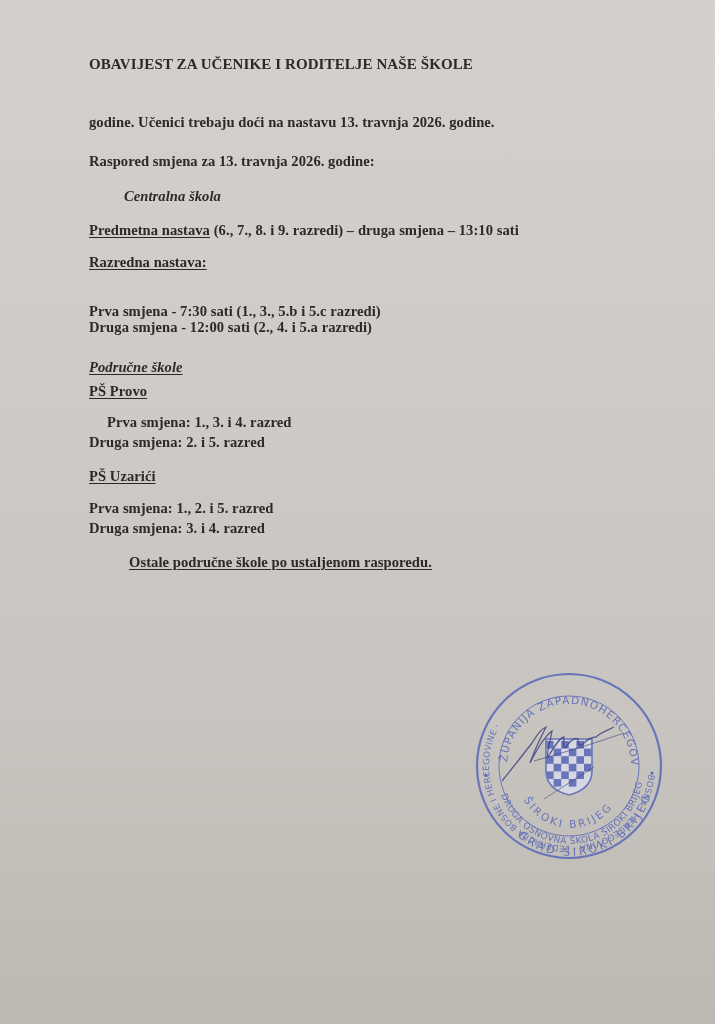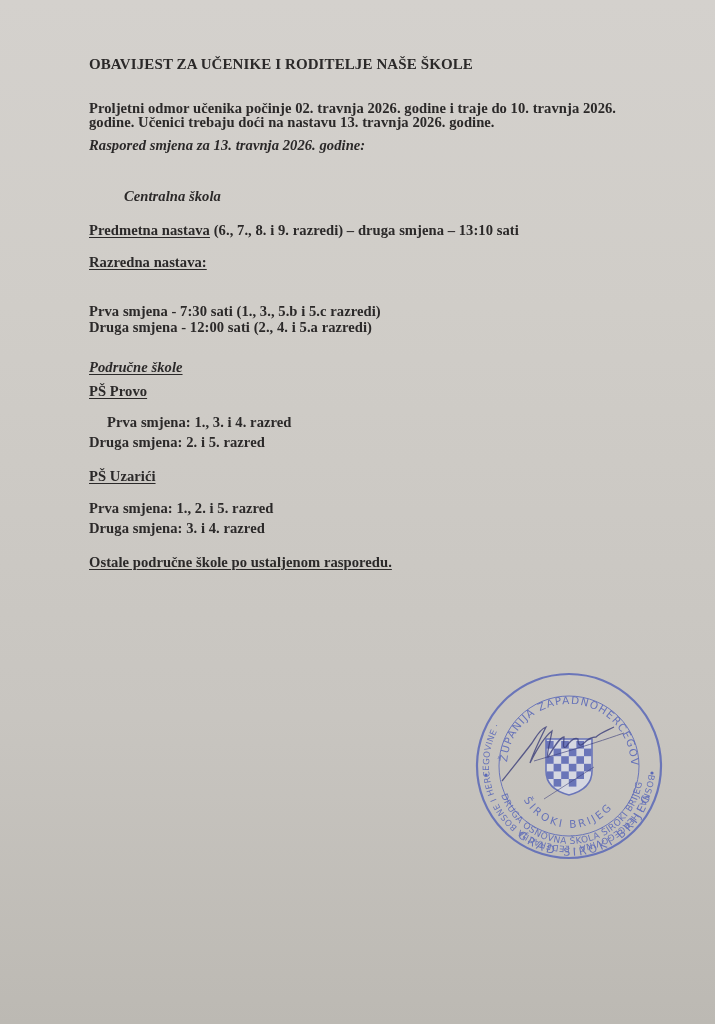--- a/index.html
+++ b/index.html
@@ -45,24 +45,23 @@
       height: 190px;
     }
   </style>
 </head>
 <body>
 
 <div class="page">
 
   <div class="line title">OBAVIJEST ZA UČENIKE I RODITELJE NAŠE ŠKOLE</div>
 
-  <div class="line" style="top:99px;">Proljetni odmor učenika počinje 02. travnja 2026. godine i traje do 10. travnja 2026.</div>
   <div class="line" style="top:113px;">godine. Učenici  trebaju doći na nastavu 13. travnja 2026. godine.</div>
 
-  <div class="line" style="top:136px;font-style:italic;">Raspored smjena za 13. travnja 2026. godine:</div>
+  <div class="line" style="top:152px;">Raspored smjena za 13. travnja 2026. godine:</div>
 
   <div class="line i" style="top:187px;margin-left:35px;">Centralna škola</div>
 
   <div class="line" style="top:221px;">
     <span class="u">Predmetna nastava</span><span> (6., 7., 8. i 9. razredi) – druga smjena – 13:10 sati</span>
   </div>
 
   <div class="line u" style="top:253px;">Razredna nastava:</div>
 
   <div class="line" style="top:302px;">Prva smjena - 7:30 sati (1., 3., 5.b i 5.c razredi)</div>
@@ -71,21 +70,21 @@
   <div class="line i u" style="top:334px;margin-top:24px;">Područne škole</div>
 
   <div class="line u" style="top:382px;">PŠ Provo</div>
   <div class="line" style="top:413px;margin-left:18px;">Prva smjena: 1., 3. i 4. razred</div>
   <div class="line" style="top:433px;">Druga smjena: 2. i 5. razred</div>
 
   <div class="line u" style="top:467px;">PŠ Uzarići</div>
   <div class="line" style="top:499px;">Prva smjena: 1., 2. i 5. razred</div>
   <div class="line" style="top:519px;">Druga smjena: 3. i 4. razred</div>
 
-  <div class="line u" style="top:553px;">Ostale područne škole po ustaljenom rasporedu.</div>
+  <div class="line u" style="top:553px;margin-left:40px;">Ostale područne škole po ustaljenom rasporedu.</div>
 
   <div class="stamp">
     <svg width="190" height="190" viewBox="0 0 190 190" xmlns="http://www.w3.org/2000/svg">
       <defs>
         <path id="ringOuter" d="M 95,95 m -80,0 a 80,80 0 1,1 160,0 a 80,80 0 1,1 -160,0"></path>
         <path id="ringInnerTop" d="M 95,95 m -62,0 a 62,62 0 1,1 124,0"></path>
         <path id="ringSchool" d="M 22,100 a 73,73 0 0,0 146,0"></path>
         <path id="ringBottom" d="M 12,102 a 83,83 0 0,0 166,0"></path>
         <path id="ringCity" d="M 42,104 a 53,53 0 0,0 106,0"></path>
       </defs>

